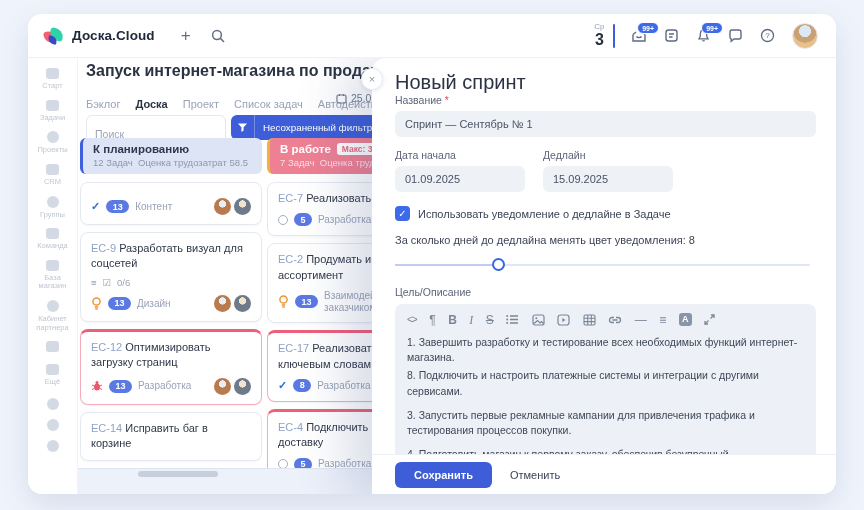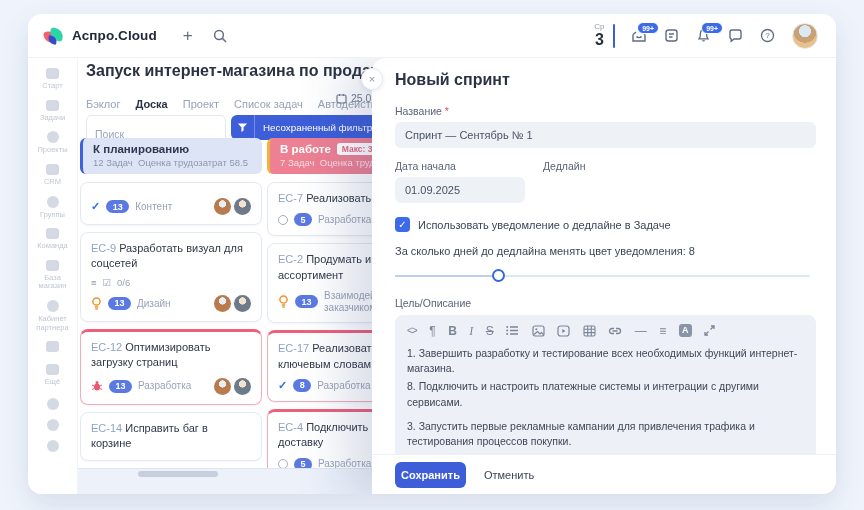--- a/index.html
+++ b/index.html
@@ -76,21 +76,21 @@
   .av { width:17px; height:17px; border-radius:50%; }
   .av.a1 { background:radial-gradient(circle at 50% 35%,#e8eef5 0 25%,#b97a4e 27% 100%); }
   .av.a2 { background:radial-gradient(circle at 50% 35%,#f2e3cf 0 25%,#6d7a8a 27% 100%); }
   .bstrip { position:absolute; left:0; right:0; bottom:0; height:26px; background:#ecf1fa; border-top:1px solid #dfe6f2; }
   .hscroll { position:absolute; left:60px; bottom:17px; width:80px; height:6px; border-radius:3px; background:#c7cfdd; cursor:pointer; }
 
   
   .modal { position:absolute; left:344px; top:44px; right:0; bottom:0; background:#fff; border-radius:14px 0 0 0; box-shadow:-26px 4px 50px rgba(45,65,120,.18); z-index:20; }
   .modal-close { position:absolute; left:-11px; top:10px; width:22px; height:22px; border-radius:50%; background:#fff; border:1px solid #e7ebf2; box-shadow:0 1px 4px rgba(40,60,100,.12); display:flex; align-items:center; justify-content:center; font-size:11px; color:#8c96a8; cursor:pointer; z-index:25; }
   .modal-in { padding:13px 20px 0 23px; }
-  .m-title { font-size:16px; font-weight:700; color:#2b3343; margin-bottom:16px; }
+  .m-title { font-size:20px; font-weight:400; color:#2b3343; }
   .f-label { font-size:10.5px; color:#5b6478; margin-bottom:5px; }
   .req { color:#e5495d; }
   .f-input { width:100%; height:26px; background:#eef1f6; border:none; border-radius:6px; font-size:11px; color:#4a5264; padding:2px 10px; font-family:"Liberation Sans",sans-serif; }
   .daterow { display:flex; gap:18px; margin-top:12px; }
   .daterow .f-input { width:130px; }
   .cbrow { display:flex; align-items:center; gap:8px; margin-top:14px; cursor:pointer; }
   .cbox { width:15px; height:15px; background:#3d6ae8; border-radius:4px; color:#fff; font-size:10px; display:flex; align-items:center; justify-content:center; }
   .cb-label { font-size:11px; color:#3c4456; }
   .sl-label { font-size:11px; color:#3c4456; margin-top:13px; }
   .slider { position:relative; margin-top:12px; height:13px; }
@@ -100,37 +100,37 @@
   .ed-label { font-size:10.5px; color:#5b6478; margin-top:15px; }
   .editor { margin-top:6px; background:#edf0f6; border-radius:8px; padding:9px 12px; height:158px; overflow:hidden; }
   .ed-toolbar { display:flex; align-items:center; gap:12.5px; color:#7b8699; margin-bottom:9px; }
   .ti { font-size:12px; cursor:pointer; display:flex; align-items:center; line-height:1; }
   .ti.b { font-weight:700; } .ti.i { font-style:italic; font-family:"Liberation Serif",serif; } .ti.s { text-decoration:line-through; }
   .ti.code { font-size:10px; letter-spacing:-1px; }
   .ti.ablock { background:#8a94a8; color:#fff; font-size:9px; font-weight:700; width:13px; height:13px; border-radius:3px; justify-content:center; }
   .ed-line { font-size:10.5px; color:#3f4758; line-height:1.45; }
   .mb3 { margin-bottom:3px; } .mb9 { margin-bottom:9px; }
   .m-footer { position:absolute; left:0; right:0; bottom:0; height:40px; border-top:1px solid #edf0f6; display:flex; align-items:center; gap:18px; padding-left:23px; background:#fff; border-radius:0 0 12px 0; }
-  .btn-save { background:#3d5ed8; color:#fff; border:none; border-radius:6px; padding:7px 6px; font-size:11px; font-weight:700; cursor:pointer; font-family:"Liberation Sans",sans-serif; }
+  .btn-save { background:#3d5ed8; color:#fff; border:none; border-radius:6px; padding:7px 19px; font-size:11px; font-weight:700; cursor:pointer; font-family:"Liberation Sans",sans-serif; }
   .btn-cancel { background:none; border:none; font-size:11px; color:#3c4456; cursor:pointer; font-family:"Liberation Sans",sans-serif; }
   svg { display:block; }
 </style>
 </head>
 <body>
 
 <div class="stage">
 <div class="window">
 
   <div class="topbar">
     <div class="logo">
           <i class="l1"></i>
           <i class="l2"></i>
           <i class="l3"></i>
         </div>
-    <div class="brand">Аспро.Cloud</div>
+    <div class="brand">Доска.Cloud</div>
     <div class="tb-plus">+</div>
     <div class="tb-search">
       <svg width="14" height="14" viewBox="0 0 14 14" fill="none" stroke="#626e85" stroke-width="1.5">
             <circle cx="6" cy="6" r="4.4"></circle>
             <line x1="9.4" y1="9.4" x2="13" y2="13"></line>
           </svg>
     </div>
     <div class="tb-right">
       <div class="dateblock">
         <span class="wd">Ср</span>
@@ -396,20 +396,21 @@
       <div class="f-label"><span>Название</span> <span class="req">*</span></div>
       <input class="f-input" readonly="" value="Спринт — Сентябрь № 1" style="">
 
       <div class="daterow">
         <div>
           <div class="f-label">Дата начала</div>
           <input class="f-input" readonly="" value="01.09.2025" style="">
         </div>
         <div>
           <div class="f-label">Дедлайн</div>
+          <input class="f-input" readonly="" value="15.09.2025" style="">
         </div>
       </div>
 
       <div class="cbrow">
         <span class="cbox">✓</span>
         <span class="cb-label">Использовать уведомление о дедлайне в Задаче</span>
       </div>
 
       <div class="sl-label">За сколько дней до дедлайна менять цвет уведомления: 8</div>
       <div class="slider">

